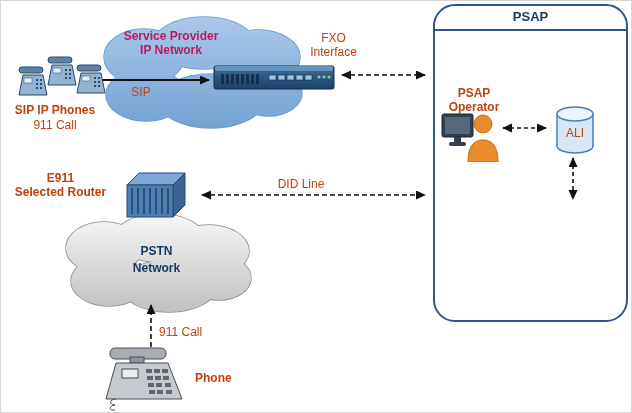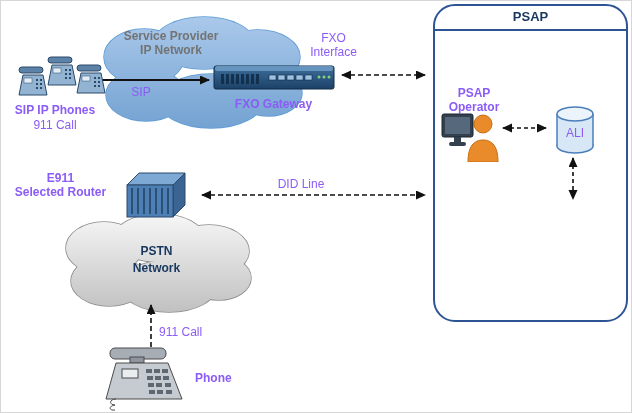--- a/index.html
+++ b/index.html
@@ -3,24 +3,24 @@
 <meta charset="utf-8">
 <style>
   *{box-sizing:border-box;margin:0;padding:0}
   body{background:#ffffff}
   .canvas{position:relative;width:632px;height:413px;background:#fff;
           font-family:"Liberation Sans","DejaVu Sans",sans-serif;
           overflow:hidden;border:1px solid #d6d6d6}
   .cloud{position:absolute;z-index:1}
   .icon{position:absolute;z-index:5}
   .arrows{position:absolute;left:0;top:0;z-index:4;pointer-events:none}
-  .lbl{position:absolute;font-size:12px;line-height:14px;color:#8b5cf6;
+  .lbl{position:absolute;font-size:12px;line-height:14px;color:#c2410c;
        text-align:center;white-space:pre-line;z-index:6}
   .b{font-weight:700}
-  .white{color:#737373}
+  .white{color:#be185d}
   .navy{color:#17375e}
   .big{font-size:12px;line-height:17px}
   .left{text-align:left}
   .psap-box{position:absolute;left:432px;top:3px;width:195px;height:318px;
             border:2px solid #2f5496;border-radius:22px;background:#fff;z-index:2}
   .psap-title{position:absolute;top:3px;left:0;width:100%;text-align:center;
               font-weight:700;font-size:13px;color:#17375e}
   .psap-divider{position:absolute;top:23px;left:0;width:100%;border-top:2px solid #2f5496}
   .in-box{position:absolute}
 </style>
@@ -133,21 +133,20 @@
       <rect x="74" y="14" width="7" height="5"></rect>
         <rect x="83" y="14" width="7" height="5"></rect>
       <rect x="92" y="14" width="7" height="5"></rect>
     </g>
     <g fill="#7fd37f">
       <circle cx="106" cy="16" r="1.5"></circle>
         <circle cx="111" cy="16" r="1.5"></circle>
         <circle cx="116" cy="16" r="1.5"></circle>
     </g>
   </svg>
-  <div class="lbl b" style="left:210px;top:96px;width:125px">FXO Gateway</div>
 
   <div class="lbl" style="left:295px;top:30px;width:75px">FXO
 Interface</div>
 
 
   <div class="lbl b" style="left:2px;top:170px;width:115px">E911
 Selected Router</div>
   <svg class="icon" style="left:120px;top:168px" width="68" height="52" viewBox="0 0 68 52">
     <polygon points="6,16 52,16 64,4 18,4" fill="#7ea9d4" stroke="#2a4a6b"></polygon>
     <polygon points="52,16 64,4 64,36 52,48" fill="#3a6593" stroke="#2a4a6b"></polygon>

